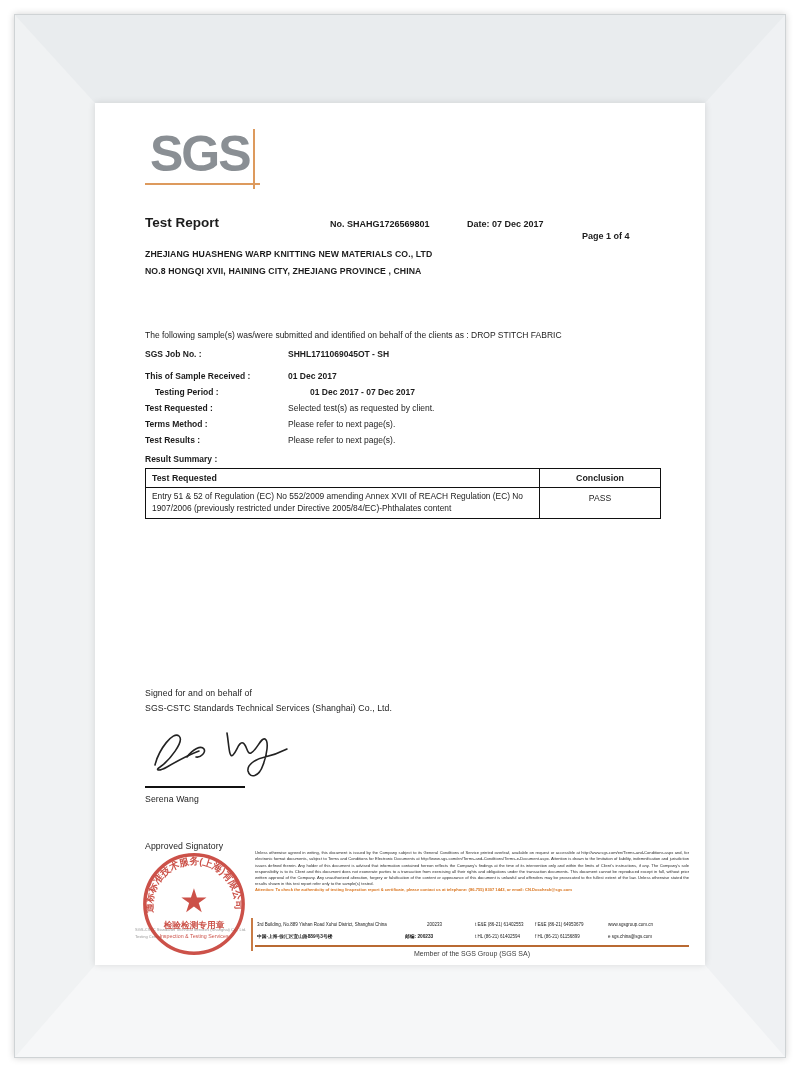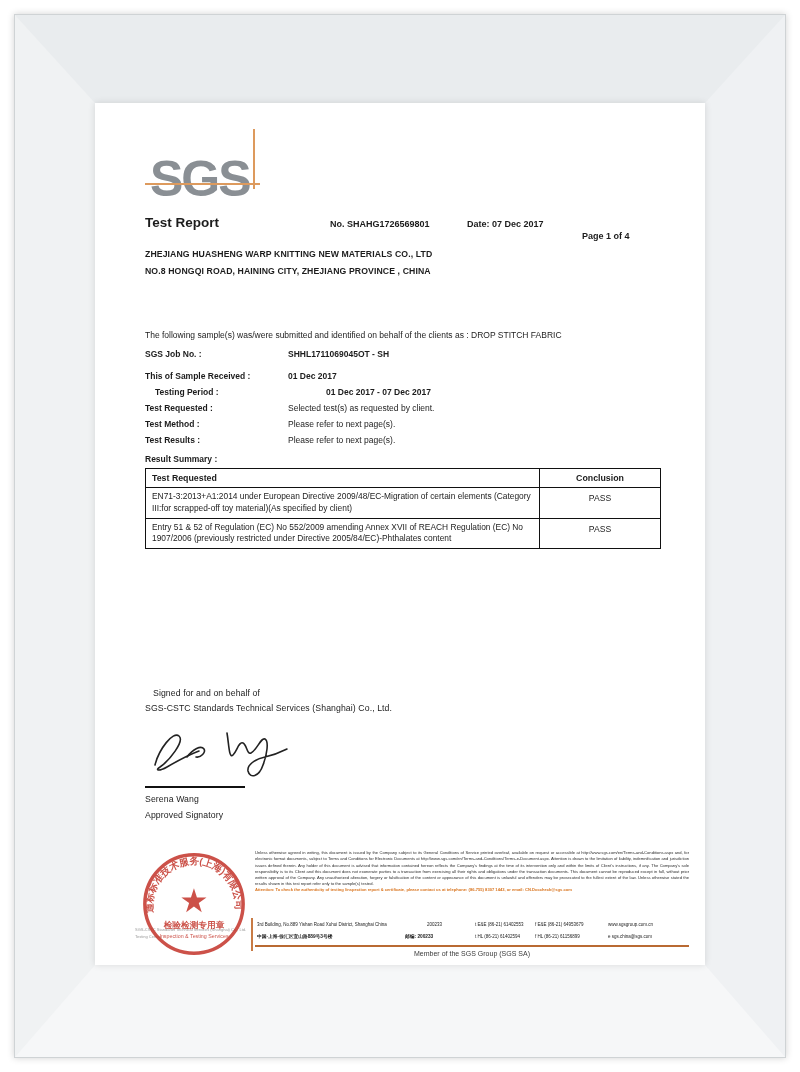--- a/index.html
+++ b/index.html
@@ -6,21 +6,21 @@
   body{font-family:"Liberation Sans", sans-serif;color:#1c1c1c;}
   #page{position:relative;width:800px;height:1072px;background:#ffffff;overflow:hidden;}
   .abs{position:absolute;}
   
   .frame-line{position:absolute;inset:14px;border:1px solid #cfd3d5;box-shadow:0 0 7px rgba(0,0,0,.18);}
   .mat{position:absolute;inset:15px;border-style:solid;border-width:88px 80px 92px 80px;
        border-color:#e9ecee #eff1f3 #f6f7f8 #f0f2f3;}
   .paper{position:absolute;left:95px;top:103px;width:610px;height:862px;background:#fff;
          box-shadow:0 0 7px rgba(0,0,0,.12);}
   
-  .sgs-logo{font-weight:bold;font-size:50px;line-height:1;color:#8a8f94;letter-spacing:-2px;margin-top:25px;}
+  .sgs-logo{font-weight:bold;font-size:50px;line-height:1;color:#8a8f94;letter-spacing:-2px;}
   .accent-h{height:2px;background:#dd9a5d;}
   .accent-v{width:2px;background:#dd9a5d;}
   .report-title{font-weight:bold;font-size:13.5px;}
   .hdr-small{font-size:9px;font-weight:bold;}
   .company{font-size:8.7px;font-weight:bold;letter-spacing:.1px;}
   .body-txt{font-size:8.5px;}
   .lbl{font-size:8.5px;font-weight:bold;}
   
   table.result{border-collapse:collapse;width:516px;table-layout:fixed;}
   table.result th, table.result td{border:1.5px solid #111;vertical-align:top;}
@@ -53,75 +53,71 @@
     <div class="abs sgs-logo" style="left:55px;top:26px;">SGS</div>
     <div class="abs accent-h" style="left:50px;top:80px;width:115px;"></div>
     <div class="abs accent-v" style="left:158px;top:26px;height:60px;"></div>
 
     <div class="abs report-title" style="left:50px;top:112px;">Test Report</div>
     <div class="abs hdr-small" style="left:215px;top:116px;padding-left:20px;">No. SHAHG1726569801</div>
     <div class="abs hdr-small" style="left:372px;top:116px;">Date: 07 Dec 2017</div>
     <div class="abs hdr-small" style="left:487px;top:128px;">Page 1 of 4</div>
 
     <div class="abs company" style="left:50px;top:146px;">ZHEJIANG HUASHENG WARP KNITTING NEW MATERIALS CO., LTD</div>
-    <div class="abs company" style="left:50px;top:163px;">NO.8 HONGQI ROAD, HAINING CITY, ZHEJIANG PROVINCE , CHINA</div>
+    <div class="abs company" style="left:50px;top:163px;">NO.8 HONGQI XVII, HAINING CITY, ZHEJIANG PROVINCE , CHINA</div>
 
     <div class="abs body-txt" style="left:50px;top:227px;width:530px;">The following sample(s) was/were submitted and identified on behalf of the clients as : DROP STITCH FABRIC</div>
 
     <div class="abs lbl" style="left:50px;top:246px;">SGS Job No. :</div>
     <div class="abs body-txt" style="left:193px;top:246px;font-weight:bold;">SHHL1711069045OT - SH</div>
 
     <div class="abs lbl" style="left:50px;top:268px;">This of Sample Received :</div>
     <div class="abs body-txt" style="left:193px;top:268px;font-weight:bold;">01 Dec 2017</div>
 
     <div class="abs lbl" style="left:60px;top:284px;">Testing Period :</div>
-    <div class="abs body-txt" style="left:193px;top:284px;font-weight:bold;padding-left:38px;">01 Dec 2017 - 07 Dec 2017</div>
+    <div class="abs body-txt" style="left:177px;top:284px;font-weight:bold;padding-left:38px;">01 Dec 2017 - 07 Dec 2017</div>
 
     <div class="abs lbl" style="left:50px;top:300px;">Test Requested :</div>
     <div class="abs body-txt" style="left:193px;top:300px;">Selected test(s) as requested by client.</div>
 
-    <div class="abs lbl" style="left:50px;top:316px;">Test Method :</div>
+    <div class="abs lbl" style="left:50px;top:316px;">Terms Method :</div>
     <div class="abs body-txt" style="left:193px;top:316px;">Please refer to next page(s).</div>
 
     <div class="abs lbl" style="left:50px;top:332px;">Test Results :</div>
     <div class="abs body-txt" style="left:193px;top:332px;">Please refer to next page(s).</div>
 
     <div class="abs lbl" style="left:50px;top:351px;">Result Summary :</div>
 
     <table class="result abs" style="left:50px;top:365px;padding-left:48px;">
       <tbody>
           <tr>
         <th>Test Requested</th>
         <th class="conc">Conclusion</th>
       </tr>
       <tr>
-        <td>EN71-3:2013+A1:2014 under European Directive 2009/48/EC-Migration of certain elements (Category III:for scrapped-off toy material)(As specified by client)</td>
-        <td class="conc">PASS</td>
-      </tr>
-      <tr>
         <td>Entry 51 &amp; 52 of Regulation (EC) No 552/2009 amending Annex XVII of REACH Regulation (EC) No 1907/2006 (previously restricted under Directive 2005/84/EC)-Phthalates content</td>
         <td class="conc">PASS</td>
       </tr>
     </tbody>
       </table>
 
-    <div class="abs company" style="left:58px;top:585px;font-weight:normal;text-align:right;">Signed for and on behalf of</div>
+    <div class="abs company" style="left:50px;top:585px;font-weight:normal;text-align:right;">Signed for and on behalf of</div>
     <div class="abs company" style="left:50px;top:600px;font-weight:normal;">SGS-CSTC Standards Technical Services (Shanghai) Co., Ltd.</div>
 
     <svg class="abs" style="left:52px;top:618px;" width="170" height="62" viewBox="0 0 170 62">
       <g fill="none" stroke="#222" stroke-width="1.6" stroke-linecap="round">
         <path d="M8,44 C12,28 26,10 32,15 C38,20 22,40 13,46 C8,49 11,51 20,46 C32,39 44,33 52,30"></path>
         <path d="M40,36 C46,28 54,24 57,28 C59,31 54,37 49,36"></path>
         <path d="M80,12 C82,24 82,38 86,34 C90,30 92,20 96,22 C100,24 100,34 104,32 C110,29 114,16 118,18 C122,20 120,34 116,44 C112,56 103,58 101,50 C100,44 108,38 118,36 C127,34 134,31 140,28"></path>
       </g>
     </svg>
 
     <div class="abs sig-rule" style="left:50px;top:683px;width:100px;"></div>
     <div class="abs company" style="left:50px;top:691px;font-weight:normal;">Serena Wang</div>
-    <div class="abs company" style="left:50px;top:707px;font-weight:normal;">Approved Signatory</div>
+    <div class="abs company" style="left:50px;top:738px;font-weight:normal;">Approved Signatory</div>
 
     <div class="abs" style="left:160px;top:747px;width:434px;height:74px;overflow:hidden;">
       <div class="shrink">
         <div class="disclaimer">Unless otherwise agreed in writing, this document is issued by the Company subject to its General Conditions of Service printed overleaf, available on request or accessible at http://www.sgs.com/en/Terms-and-Conditions.aspx and, for electronic format documents, subject to Terms and Conditions for Electronic Documents at http://www.sgs.com/en/Terms-and-Conditions/Terms-e-Document.aspx. Attention is drawn to the limitation of liability, indemnification and jurisdiction issues defined therein. Any holder of this document is advised that information contained hereon reflects the Company's findings at the time of its intervention only and within the limits of Client's instructions, if any. The Company's sole responsibility is to its Client and this document does not exonerate parties to a transaction from exercising all their rights and obligations under the transaction documents. This document cannot be reproduced except in full, without prior written approval of the Company. Any unauthorized alteration, forgery or falsification of the content or appearance of this document is unlawful and offenders may be prosecuted to the fullest extent of the law. Unless otherwise stated the results shown in this test report refer only to the sample(s) tested.</div>
         <div class="attention">Attention: To check the authenticity of testing /inspection report &amp; certificate, please contact us at telephone: (86-755) 8307 1443, or email: CN.Doccheck@sgs.com</div>
       </div>
     </div>
 
     <div class="abs" style="left:40px;top:824px;width:130px;height:24px;overflow:hidden;">
       <div class="shrink">

